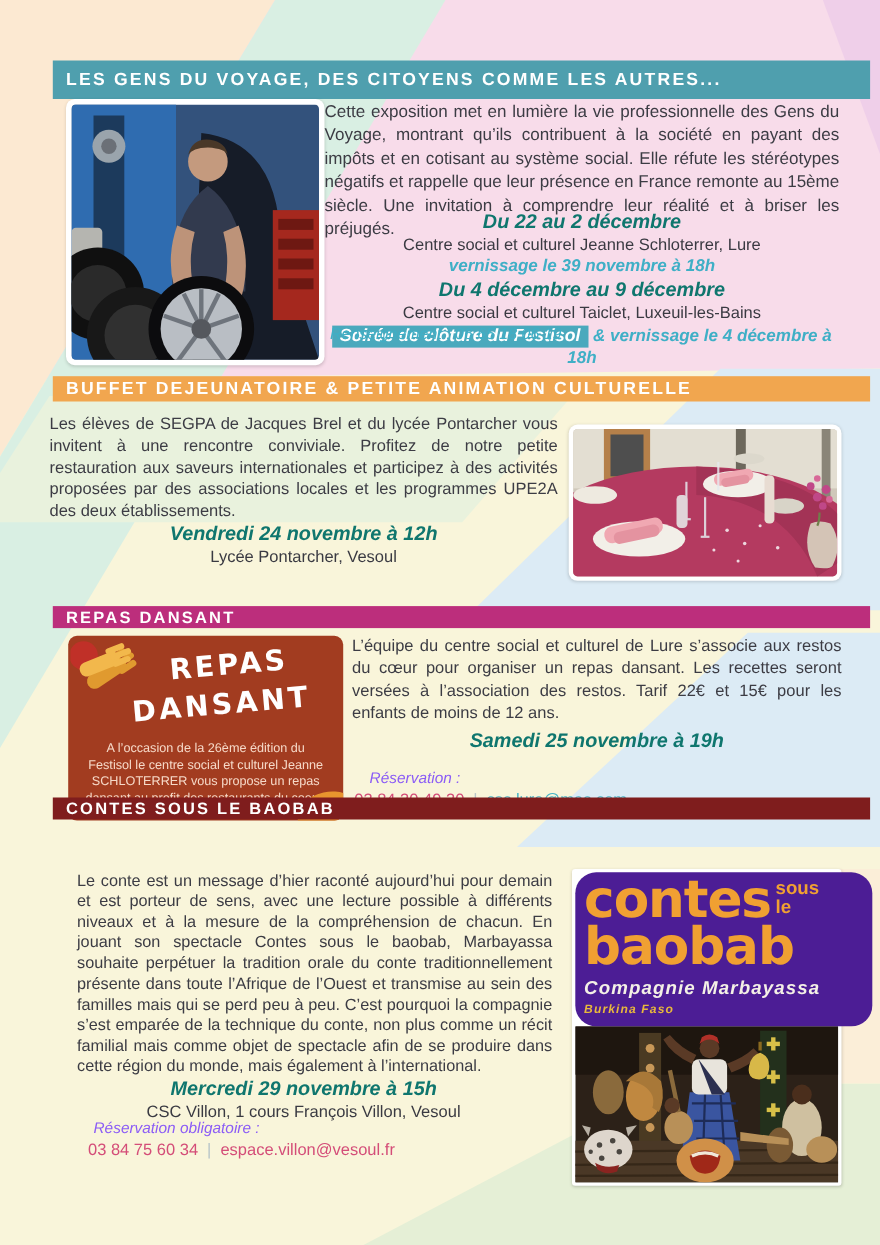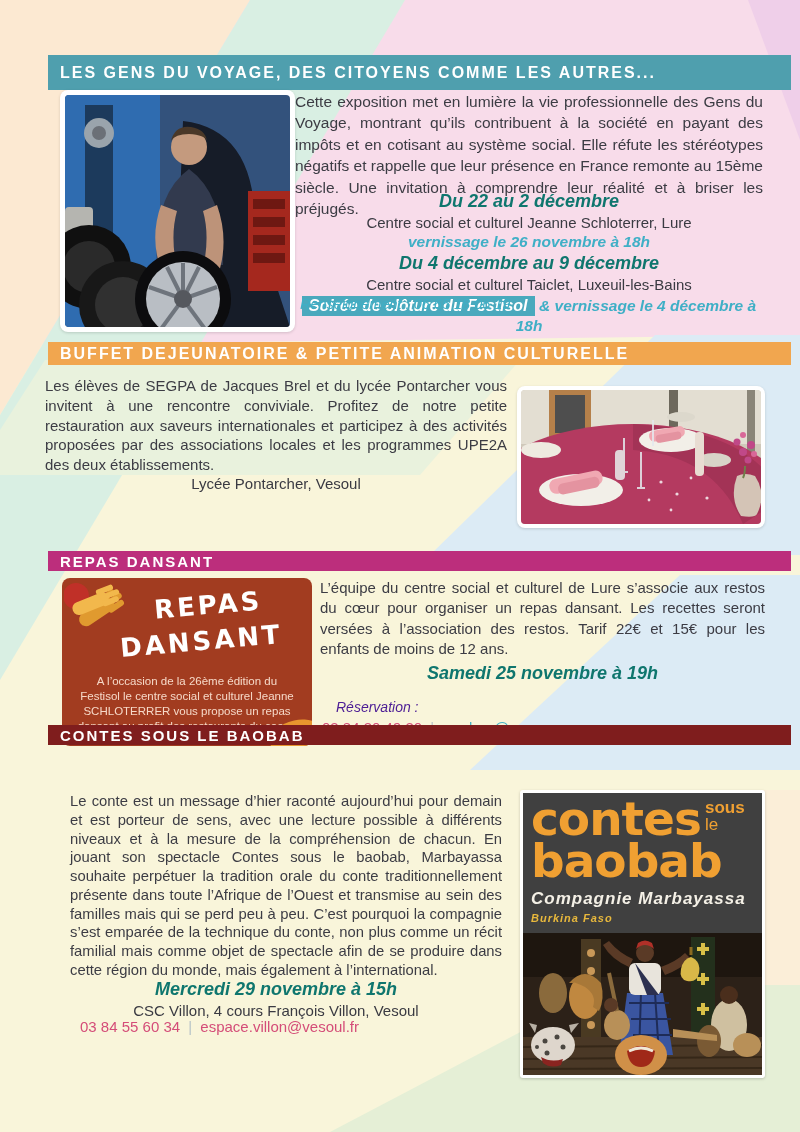--- a/index.html
+++ b/index.html
@@ -28,21 +28,21 @@
 
   
   .para{position:absolute;text-align:justify;color:#3c3c44;font-size:15px;line-height:1.38;}
   .datewrap{position:absolute;text-align:center;color:#3a3a42;}
   .d-bold{font-weight:bold;font-style:italic;font-size:18px;color:#0f766e;line-height:1.25;}
   .d-place{font-size:15px;line-height:1.3;}
   .d-teal{color:#3fafc6;font-weight:bold;font-style:italic;font-size:15.5px;line-height:1.3;}
   .hl{background:#4aa9bd;color:#fff;font-weight:bold;font-style:italic;padding:1px 7px 2px 7px;}
   .note-teal{position:absolute;color:#3fafc6;font-style:italic;font-size:14.5px;}
   .note-orange{position:absolute;color:#c2410c;font-style:italic;font-size:14.5px;margin-top:40px;}
-  .res-label{color:#4c1d95;font-style:italic;font-size:14px;line-height:1.35;}
+  .res-label{color:#8b5cf6;font-style:italic;font-size:14px;line-height:1.35;}
   .res-line{font-size:15px;line-height:1.45;color:#d44d78;}
   .sep{color:#b8c4c8;padding:0 4px;}
   .email-teal{color:#45b4c6;}
   .email-pink{color:#d44d78;}
 
   
   .photo{position:absolute;background:#fff;border-radius:8px;box-shadow:0 1px 3px rgba(0,0,0,.15);}
   .photo svg{display:block;border-radius:4px;}
 
   
@@ -51,25 +51,25 @@
   .repas-title{position:absolute;color:#fff;font-weight:bold;letter-spacing:3px;
                font-size:26px;transform:rotate(-5deg);font-family:"DejaVu Sans",sans-serif;}
   .repas-body{position:absolute;left:14px;top:96px;width:222px;color:#f6d9c8;font-size:11.5px;
               line-height:1.3;text-align:center;}
   .blob{position:absolute;right:-14px;bottom:-12px;width:56px;height:38px;background:#e8952e;
         border-radius:50% 50% 0 0;transform:rotate(-12deg);}
 
   
   .poster{position:absolute;left:520px;top:790px;width:245px;height:288px;background:#fff;
           border-radius:3px;box-shadow:0 1px 3px rgba(0,0,0,.2);padding:3px;box-sizing:border-box;}
-  .poster-black{position:relative;width:239px;height:140px;background:#404040;overflow:hidden;}
+  .poster-black{position:relative;width:270px;height:140px;background:#4c1d95;overflow:hidden;border-radius:19px;}
   .p-word1{position:absolute;left:8px;top:-2px;color:#f0a032;font-weight:bold;font-size:47px;
            letter-spacing:-1px;font-family:"DejaVu Sans",sans-serif;}
   .p-sous{position:absolute;left:182px;top:6px;color:#f0a032;font-weight:bold;font-size:17px;line-height:1;}
-  .p-le{position:absolute;left:182px;top:23px;color:#f0a032;font-weight:normal;font-size:17px;line-height:1;}
+  .p-le{position:absolute;left:182px;top:23px;color:#f0a032;font-weight:bold;font-size:17px;line-height:1;}
   .p-word4{position:absolute;left:8px;top:40px;color:#f0a032;font-weight:bold;font-size:47px;
            letter-spacing:-1px;font-family:"DejaVu Sans",sans-serif;}
   .p-comp{position:absolute;left:8px;top:96px;color:#f4f0e6;font-style:italic;font-weight:bold;
           font-size:17px;letter-spacing:1px;}
   .p-country{position:absolute;left:8px;top:119px;color:#e8b83c;font-style:italic;font-weight:bold;
              font-size:11px;letter-spacing:1px;}
 </style>
 </head>
 <body>
 
@@ -125,21 +125,21 @@
       </g>
       <circle cx="118" cy="204" r="9" fill="#55585e"></circle>
     </svg>
   </div>
 
   <div class="para" style="left:295px;top:91px;width:468px;font-size:15.5px;">Cette exposition met en lumière la vie professionnelle des Gens du Voyage, montrant qu’ils contribuent à la société en payant des impôts et en cotisant au système social. Elle réfute les stéréotypes négatifs et rappelle que leur présence en France remonte au 15ème siècle. Une invitation à comprendre leur réalité et à briser les préjugés.</div>
 
   <div class="datewrap" style="left:295px;top:190px;width:468px;">
     <div class="d-bold">Du 22 au 2 décembre</div>
     <div class="d-place">Centre social et culturel Jeanne Schloterrer, Lure</div>
-    <div class="d-teal">vernissage le 26 novembre à 18h</div>
+    <div class="d-teal">vernissage le 39 novembre à 18h</div>
     <div class="d-bold">Du 4 décembre au 9 décembre</div>
     <div class="d-place">Centre social et culturel Taiclet, Luxeuil-les-Bains</div>
     <div style="margin-top:2px;">
       <span class="hl">Soirée de clôture du Festisol</span>
       <span class="d-teal">&amp; vernissage le 4 décembre à 18h</span>
     </div>
   </div>
 
   <div class="note-teal" style="left:300px;top:296px;">
     <span>Renseignement :</span>
@@ -201,20 +201,21 @@
           <circle cx="170" cy="88" r="1.4"></circle>
         <circle cx="186" cy="108" r="1.6"></circle>
           <circle cx="150" cy="120" r="1.4"></circle>
           <circle cx="128" cy="110" r="1.4"></circle>
       </g>
       <rect x="94" y="60" width="10" height="30" rx="4" fill="#e0d4d8"></rect>
     </svg>
   </div>
 
   <div class="datewrap" style="left:45px;top:474px;width:462px;">
+    <div class="d-bold">Vendredi 24 novembre à 12h</div>
     <div class="d-place">Lycée Pontarcher, Vesoul</div>
   </div>
   <div class="note-orange" style="left:57px;top:511px;">Inscription obligatoire via les associations partenaires</div>
 
   <div class="bar bar-magenta">
     <span>REPAS DANSANT</span>
   </div>
 
   <div class="repas-card">
     <svg width="64" height="58" viewBox="0 0 64 58" style="position:absolute;left:2px;top:2px;">
@@ -339,24 +340,25 @@
         <ellipse cx="94" cy="92" rx="13" ry="15" fill="#b89058"></ellipse>
         <line x1="94" y1="78" x2="86" y2="40" stroke="#8a6a3c" stroke-width="4"></line>
         <circle cx="88" cy="72" r="7" fill="#5a3a26"></circle>
       </g>
       <path d="M150 96 l44 6 0 6 -44 -4 Z" fill="#b89058"></path>
     </svg>
   </div>
 
   <div class="datewrap" style="left:45px;top:978px;width:462px;">
     <div class="d-bold">Mercredi 29 novembre à 15h</div>
-    <div class="d-place">CSC Villon, 4 cours François Villon, Vesoul</div>
+    <div class="d-place">CSC Villon, 1 cours François Villon, Vesoul</div>
   </div>
 
   <div style="position:absolute;left:80px;top:1016px;">
+    <div class="res-label" style="padding-left:5px;">Réservation obligatoire :</div>
     <div class="res-line">
-      <span>03 84 55 60 34</span>
+      <span>03 84 75 60 34</span>
       <span class="sep">|</span>
       <span class="email-pink">espace.villon@vesoul.fr</span>
     </div>
   </div>
 
 </div>
 
 </body></html>

